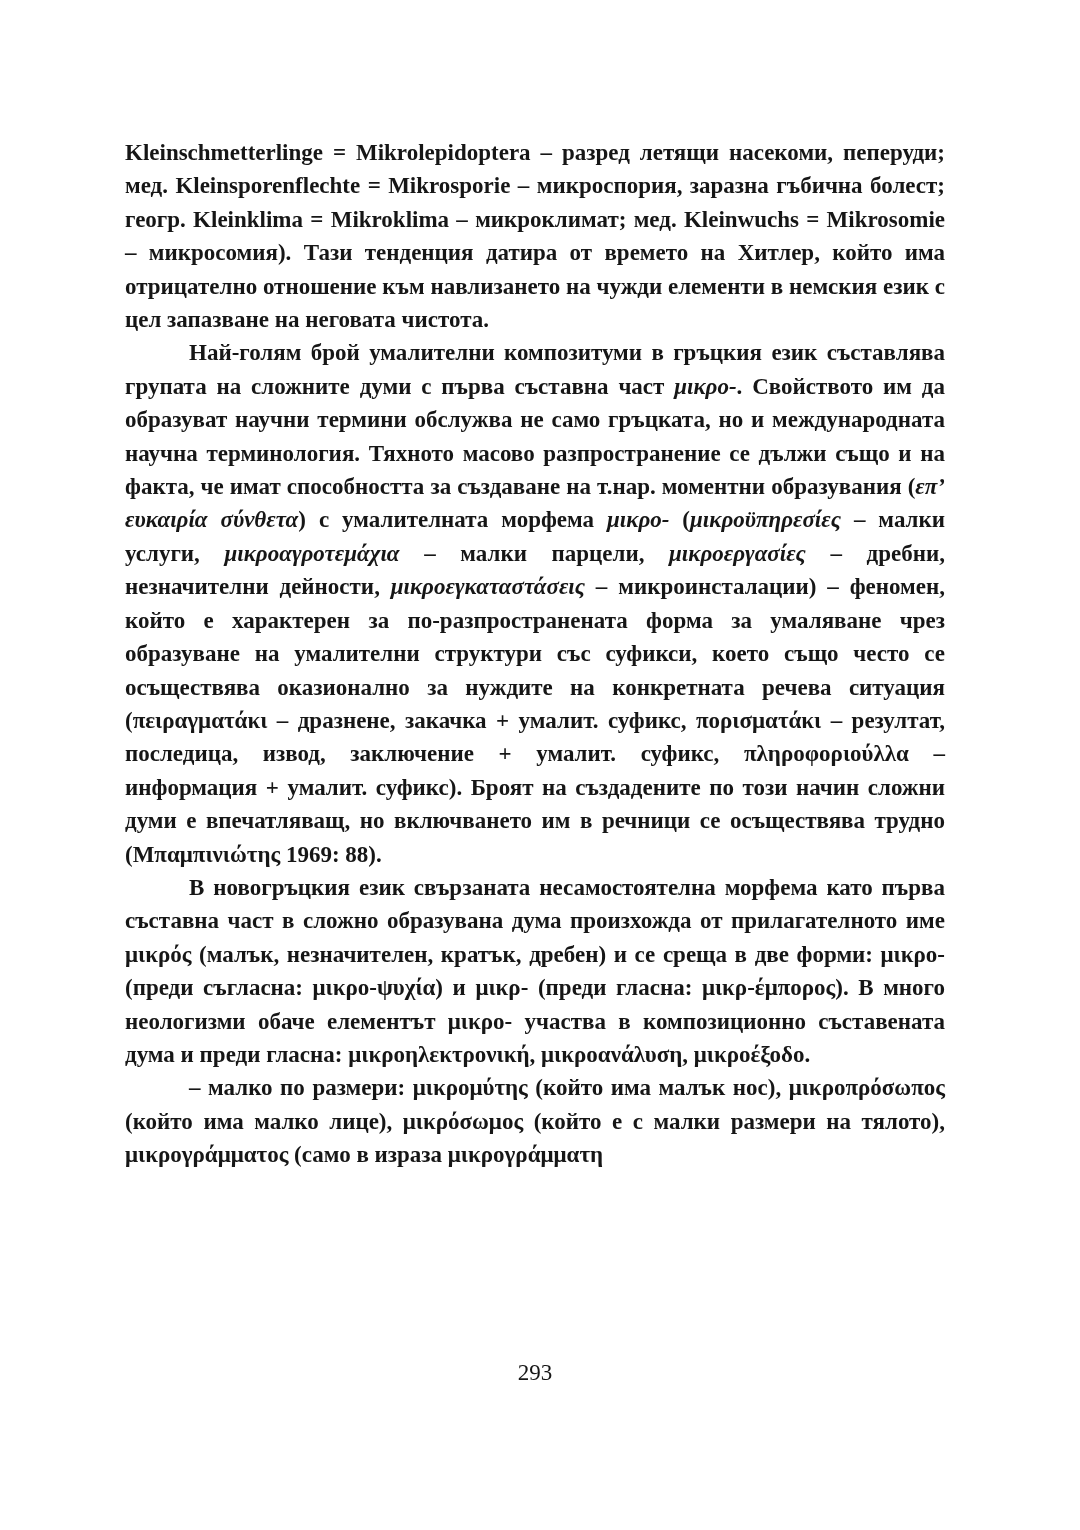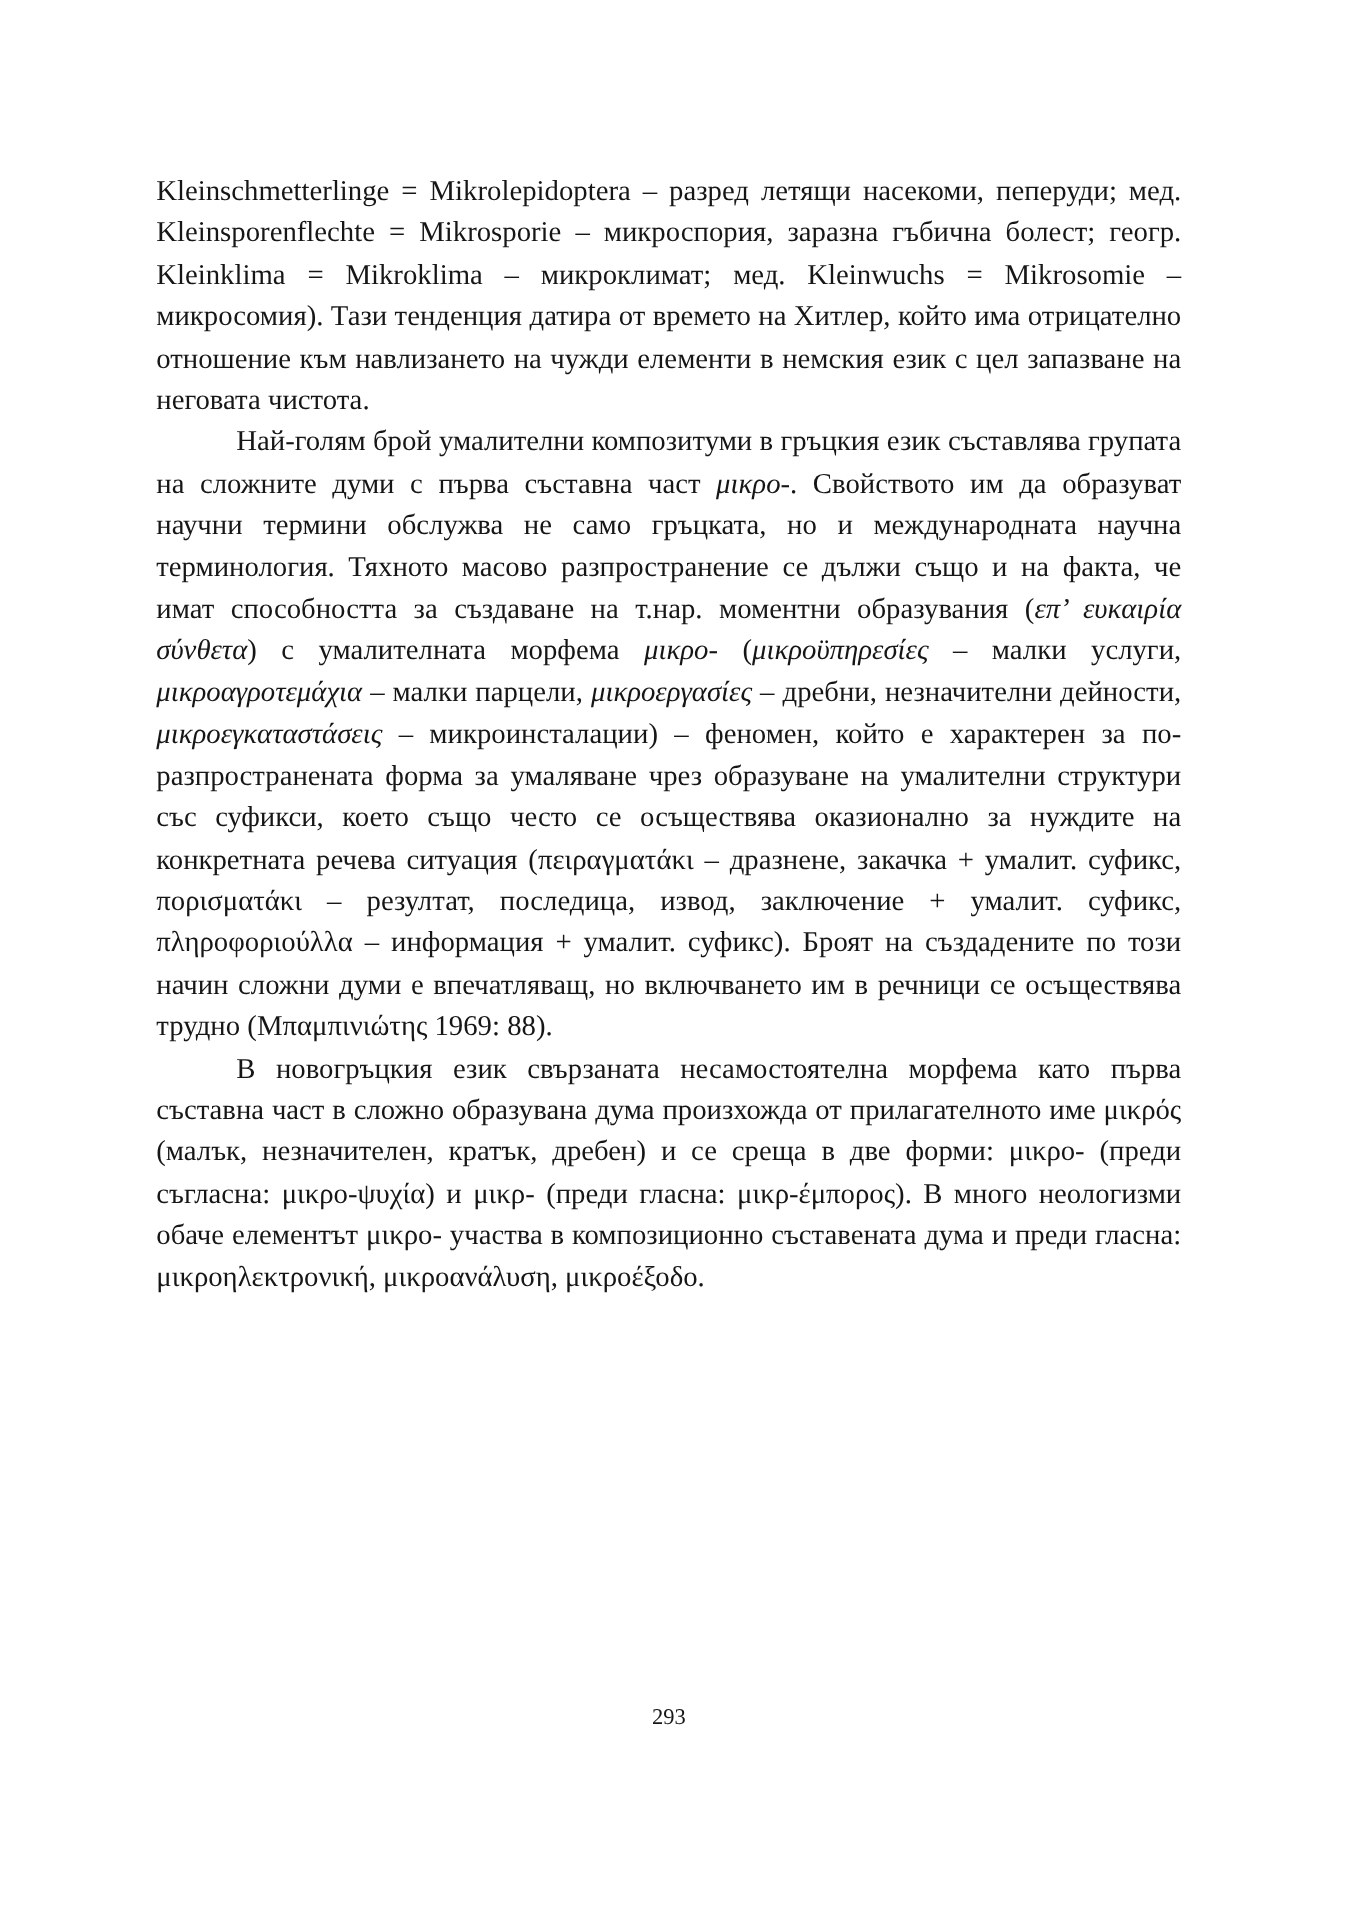--- a/index.html
+++ b/index.html
@@ -23,44 +23,46 @@
   }
   .text-block {
     position: absolute;
     left: 125px;
     top: 136px;
     width: 820px;
     font-size: 23px;
     line-height: 33.4px;
     text-align: justify;
     text-justify: inter-word;
+    font-weight: bold;
   }
   p.para {
     margin: 0;
     padding: 0;
   }
   p.para.indent {
     text-indent: 64px;
   }
   em.greek {
     font-style: italic;
   }
   .page-number {
     position: absolute;
     top: 1358px;
     left: 125px;
     width: 820px;
     text-align: center;
-    font-size: 18px;
+    font-size: 23px;
     line-height: 30px;
   }
 </style>
 </head>
 <body>
 
 <div class="page">
   <div class="text-block">
       <p class="para"><span>Kleinschmetterlinge = Mikrolepidoptera – разред летящи насекоми, пеперуди; мед. Kleinsporenflechte = Mikrosporie – микроспория, заразна гъбична болест; геогр. Kleinklima = Mikroklima – микроклимат; мед. Kleinwuchs = Mikrosomie – микросомия). Тази тенденция датира от времето на Хитлер, който има отрицателно отношение към навлизането на чужди елементи в немския език с цел запазване на неговата чистота.</span></p>
       <p class="para indent"><span>Най-голям брой умалителни композитуми в гръцкия език съставлява групата на сложните думи с първа съставна част </span><em class="greek">μικρο-</em><span>. Свойството им да образуват научни термини обслужва не само гръцката, но и международната научна терминология. Тяхното масово разпространение се дължи също и на факта, че имат способността за създаване на т.нар. моментни образувания (</span><em class="greek">επ’ ευκαιρία σύνθετα</em><span>) с умалителната морфема </span><em class="greek">μικρο-</em><span> (</span><em class="greek">μικροϋπηρεσίες</em><span> – малки услуги, </span><em class="greek">μικροαγροτεμάχια</em><span> – малки парцели, </span><em class="greek">μικροεργασίες</em><span> – дребни, незначителни дейности, </span><em class="greek">μικροεγκαταστάσεις</em><span> – микроинсталации) – феномен, който е характерен за по-разпространената форма за умаляване чрез образуване на умалителни структури със суфикси, което също често се осъществява оказионално за нуждите на конкретната речева ситуация (πειραγματάκι – дразнене, закачка + умалит. суфикс, πορισματάκι – резултат, последица, извод, заключение + умалит. суфикс, πληροφοριούλλα – информация + умалит. суфикс). Броят на създадените по този начин сложни думи е впечатляващ, но включването им в речници се осъществява трудно (Μπαμπινιώτης 1969: 88).</span></p>
       <p class="para indent"><span>В новогръцкия език свързаната несамостоятелна морфема като първа съставна част в сложно образувана дума произхожда от прилагателното име μικρός (малък, незначителен, кратък, дребен) и се среща в две форми: μικρο- (преди съгласна: μικρο-ψυχία) и μικρ- (преди гласна: μικρ-έμπορος). В много неологизми обаче елементът μικρο- участва в композиционно съставената дума и преди гласна: μικροηλεκτρονική, μικροανάλυση, μικροέξοδο.</span></p>
+      <p class="para indent"><span>– малко по размери: μικρομύτης (който има малък нос), μικροπρόσωπος (който има малко лице), μικρόσωμος (който е с малки размери на тялото), μικρογράμματος (само в израза μικρογράμματη</span></p>
     </div>
   <div class="page-number">293</div>
 </div>
 
 </body></html>

